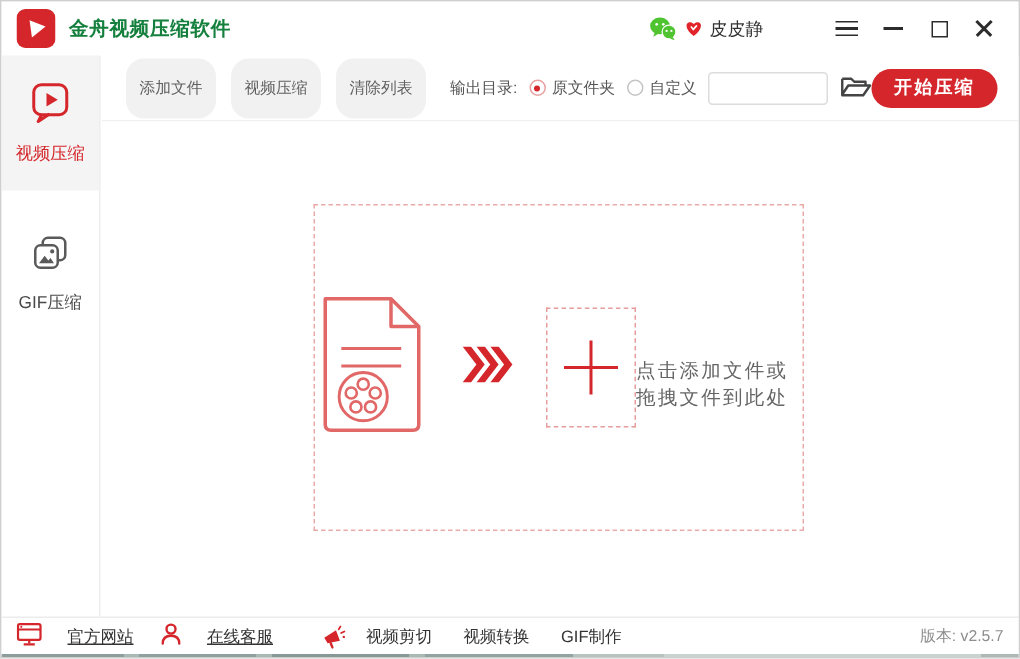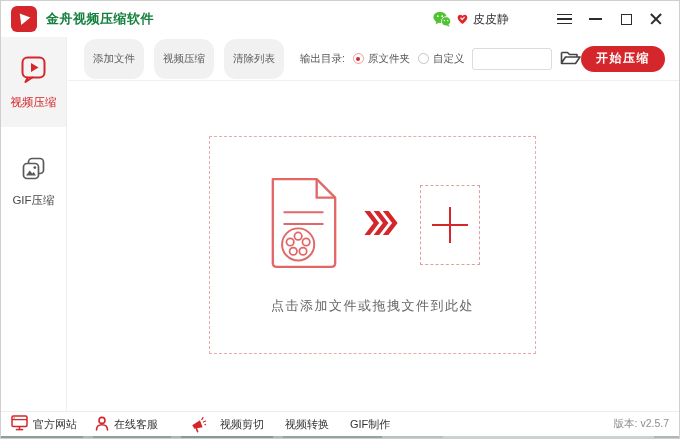--- a/index.html
+++ b/index.html
@@ -41,31 +41,31 @@
   .radio-opt { flex-shrink:0; display:flex; align-items:center; margin-left:8px; font-size:10.5px; color:#565656; cursor:pointer; }
   .radio { width:11px; height:11px; border-radius:50%; border:1px solid #c4c4c4; margin-right:4px; position:relative; background:#fff; }
   .radio.sel { border-color:#e9a0a0; }
   .radio.sel::after { content:''; position:absolute; inset:2.5px; border-radius:50%; background:#d4262b; }
   .path-input { flex-shrink:1; min-width:78px; width:100px; height:22px; border:1px solid #dcdcdc; border-radius:3px; margin-left:8px; font-size:11px; padding:0 6px; color:#333; outline:none; }
   .folder-btn { flex-shrink:0; margin-left:8px; display:inline-flex; cursor:pointer; background:none; border:none; padding:0; }
   .start-btn { flex-shrink:0; margin-left:auto; width:84px; height:26px; border-radius:13px; background:#d4262b; color:#fff; font-size:12px; font-weight:700; letter-spacing:1.5px; border:none; display:inline-flex; align-items:center; justify-content:center; cursor:pointer; font-family:inherit; }
 
   
   .main { position:absolute; left:67px; top:80px; width:613px; height:330px; background:#fff; }
-  .dropzone { position:absolute; left:141px; top:55px; width:327px; height:218px; border:1px dashed #e9aaaa; display:flex; flex-direction:column; align-items:center; justify-content:center; cursor:pointer; }
+  .dropzone { position:absolute; left:141px; top:55px; width:327px; height:218px; border:1px dashed #e9aaaa; display:flex; flex-direction:row; align-items:center; justify-content:center; cursor:pointer; }
   .dz-row { display:flex; align-items:center; gap:22px; }
   .plus-box { width:60px; height:80px; border:1.5px dashed #e79c9c; display:flex; align-items:center; justify-content:center; }
   .plus { position:relative; width:36px; height:36px; }
   .plus::before { content:''; position:absolute; left:0; top:17px; width:36px; height:2px; background:#d4262b; }
   .plus::after { content:''; position:absolute; left:17px; top:0; width:2px; height:36px; background:#d4262b; }
   .hint { margin-top:22px; font-size:13px; color:#666; letter-spacing:1.5px; }
 
   
   .footer { position:absolute; left:0; top:410px; width:680px; height:25px; border-top:1px solid #ececec; display:flex; align-items:center; padding:0 12px 0 10px; background:#fff; font-size:11px; color:#333; }
-  .f-item { display:flex; align-items:center; gap:5px; cursor:pointer; flex-shrink:0; }
+  .f-item { display:flex; align-items:center; gap:17px; cursor:pointer; flex-shrink:0;text-decoration:underline; }
   .f-item + .f-item { margin-left:18px; }
   .mega { margin-left:32px; display:inline-flex; }
   .f-link { margin-left:13px; cursor:pointer; flex-shrink:0; }
   .f-link + .f-link { margin-left:21px; }
   .version { margin-left:auto; color:#8d8d8d; font-size:10.5px; }
 
   
   .strip { position:absolute; left:0; top:435px; width:680px; height:4px;
     background:linear-gradient(90deg,#8d9d9b 0 12%, #aab8b6 12% 13.5%, #90a09e 13.5% 25%, #aab8b6 25% 26.5%, #879997 26.5% 40%, #aab8b6 40% 41.5%, #93a3a1 41.5% 56%, #b7c3c1 56% 65%, #c9d3d1 65% 96%, #aeb9b7 96% 100%); }
 </style>

